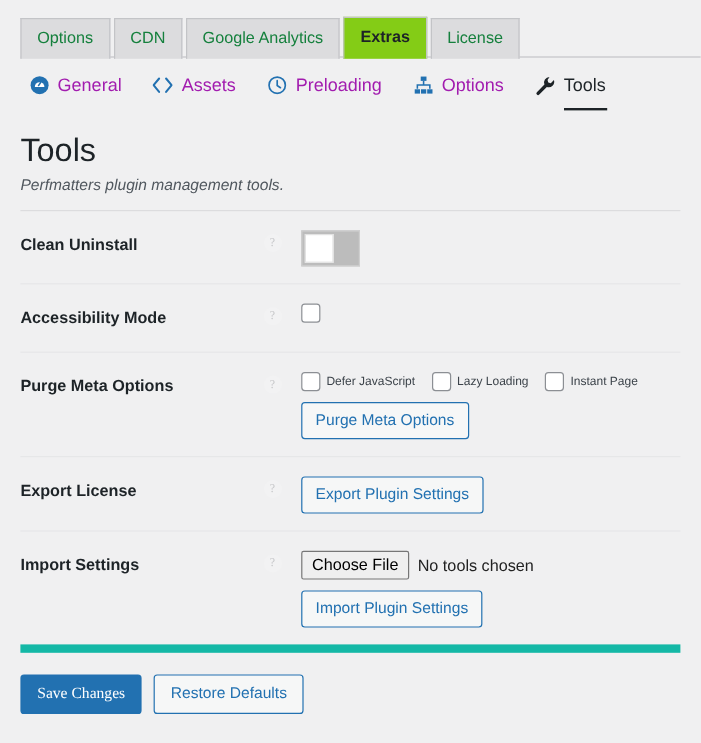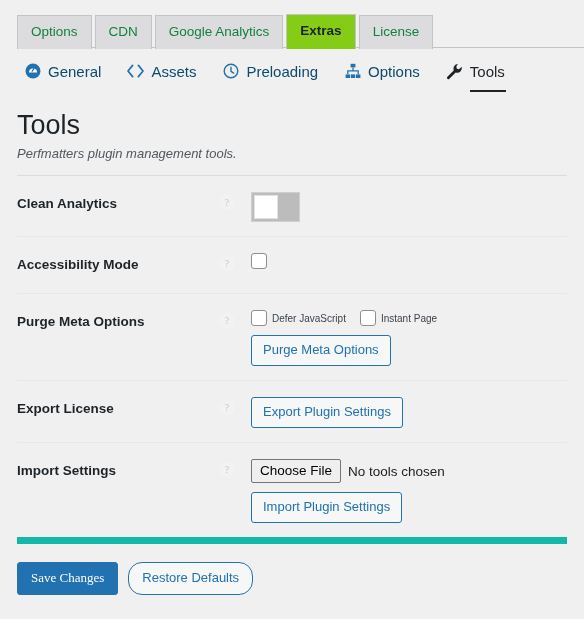--- a/index.html
+++ b/index.html
@@ -68,21 +68,21 @@
     align-items: center;
     padding: 12px 0 0 24px;
     height: 46px;
     box-sizing: border-box;
   }
   .subitem {
     display: flex;
     align-items: center;
     margin-right: 26px;
     font-size: 15px;
-    color: #0c4a6e;
+    color: #a21caf;
     cursor: pointer;
     position: relative;
     padding-bottom: 12px;
   }
   .subitem .ico {
     display: inline-flex;
     align-items: center;
     justify-content: center;
     width: 17px;
     height: 17px;
@@ -273,21 +273,21 @@
     color: #222;
   }
 
   
   .footer {
     padding: 18px 17px 0 17px;
     display: flex;
     align-items: center;
   }
   .footer .btn-primary { margin-right: 10px; padding: 7px 13px 8px 13px; }
-  .footer .btn-secondary { padding: 7px 13px 8px 13px; border-radius: 14px; }
+  .footer .btn-secondary { padding: 7px 13px 8px 13px; }
 </style>
 </head>
 <body>
 
 <div class="tabwrap">
   <div class="tabs">
     <div class="tab"><span>Options</span></div>
     <div class="tab"><span>CDN</span></div>
     <div class="tab"><span>Google Analytics</span></div>
     <div class="tab active"><span>Extras</span></div>
@@ -356,21 +356,21 @@
 
 <div class="page-head">
   <h1 class="page-title">Tools</h1>
   <div class="page-sub">Perfmatters plugin management tools.</div>
 </div>
 <div class="hr"></div>
 
 <div class="rows">
 
   <div class="row">
-    <div class="row-label">Clean Analytics</div>
+    <div class="row-label">Clean Uninstall</div>
     <div class="row-help">
       <span class="help-icon">?</span>
     </div>
     <div class="row-field">
       <span class="toggle">
         <span class="knob"></span>
       </span>
     </div>
   </div>
 
@@ -387,20 +387,24 @@
   <div class="row">
     <div class="row-label">Purge Meta Options</div>
     <div class="row-help">
       <span class="help-icon">?</span>
     </div>
     <div class="row-field">
       <div class="cbx-group">
         <label class="cbx-item">
           <span class="cbx"></span>
           <span class="lbl">Defer JavaScript</span>
+        </label>
+        <label class="cbx-item">
+          <span class="cbx"></span>
+          <span class="lbl">Lazy Loading</span>
         </label>
         <label class="cbx-item">
           <span class="cbx"></span>
           <span class="lbl">Instant Page</span>
         </label>
       </div>
       <div class="mt8">
         <span class="btn-secondary">Purge Meta Options</span>
       </div>
     </div>

